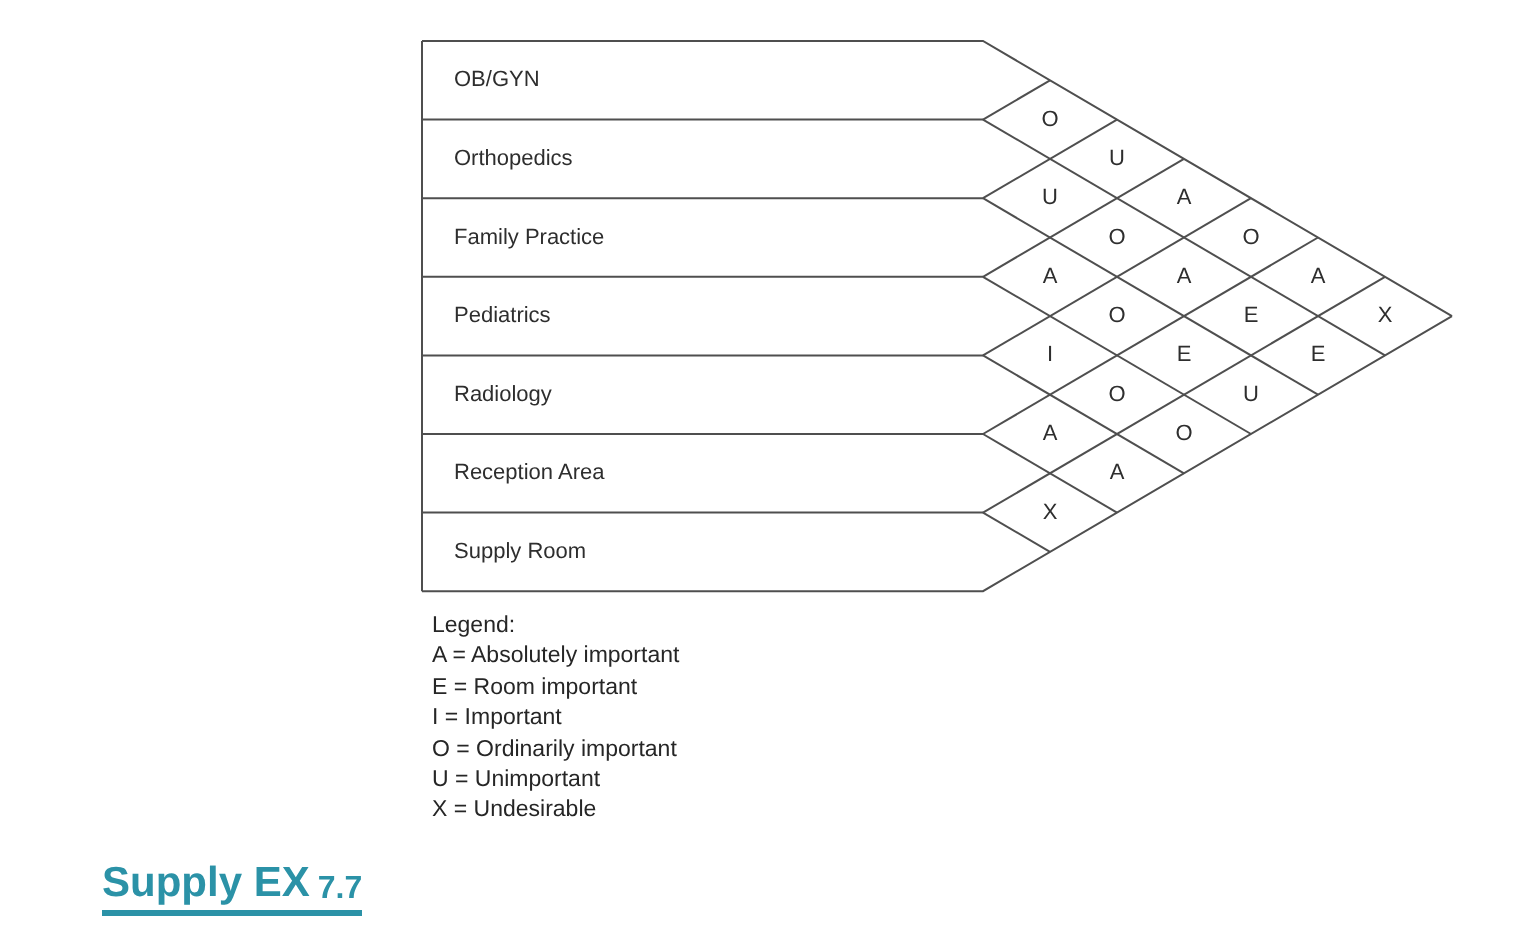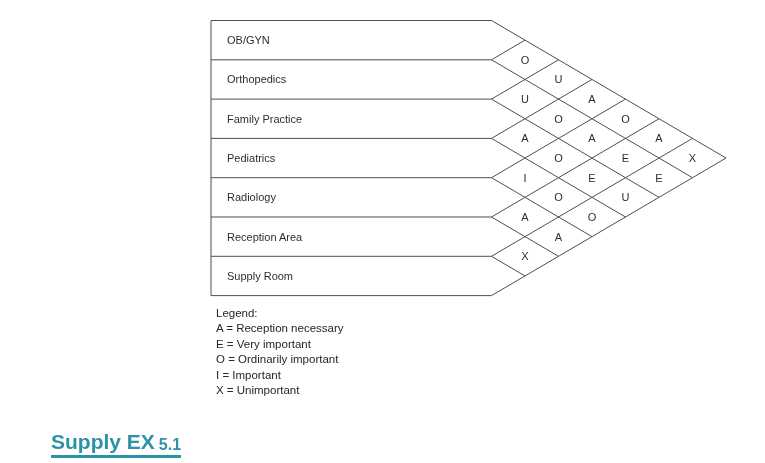--- a/index.html
+++ b/index.html
@@ -106,23 +106,24 @@
       <text x="592" y="217" font-size="11" text-anchor="middle" dominant-baseline="central">O</text>
       <text x="525" y="217" font-size="11" text-anchor="middle" dominant-baseline="central">A</text>
       <text x="558.5" y="236.64999999999998" font-size="11" text-anchor="middle" dominant-baseline="central">A</text>
       <text x="525" y="256.29999999999995" font-size="11" text-anchor="middle" dominant-baseline="central">X</text>
     </g>
 </svg>
 
 <div class="legend">
   <div>Legend:</div>
   <div id="legend-lines">
-      <div>A = Reception necessary</div>
-      <div>E = Very important</div>
+      <div>A = Absolutely important</div>
+      <div>E = Room important</div>
+      <div>I = Important</div>
       <div>O = Ordinarily important</div>
-      <div>I = Important</div>
-      <div>X = Unimportant</div>
+      <div>U = Unimportant</div>
+      <div>X = Undesirable</div>
     </div>
 </div>
 
 <div class="caption" id="figure-caption" style="color: rgb(43, 146, 167); border-bottom-color: rgb(43, 146, 167);">
-  <span>Supply EX</span><span class="caption-number">5.1</span>
+  <span>Supply EX</span><span class="caption-number">7.7</span>
 </div>
 
 </body></html>

